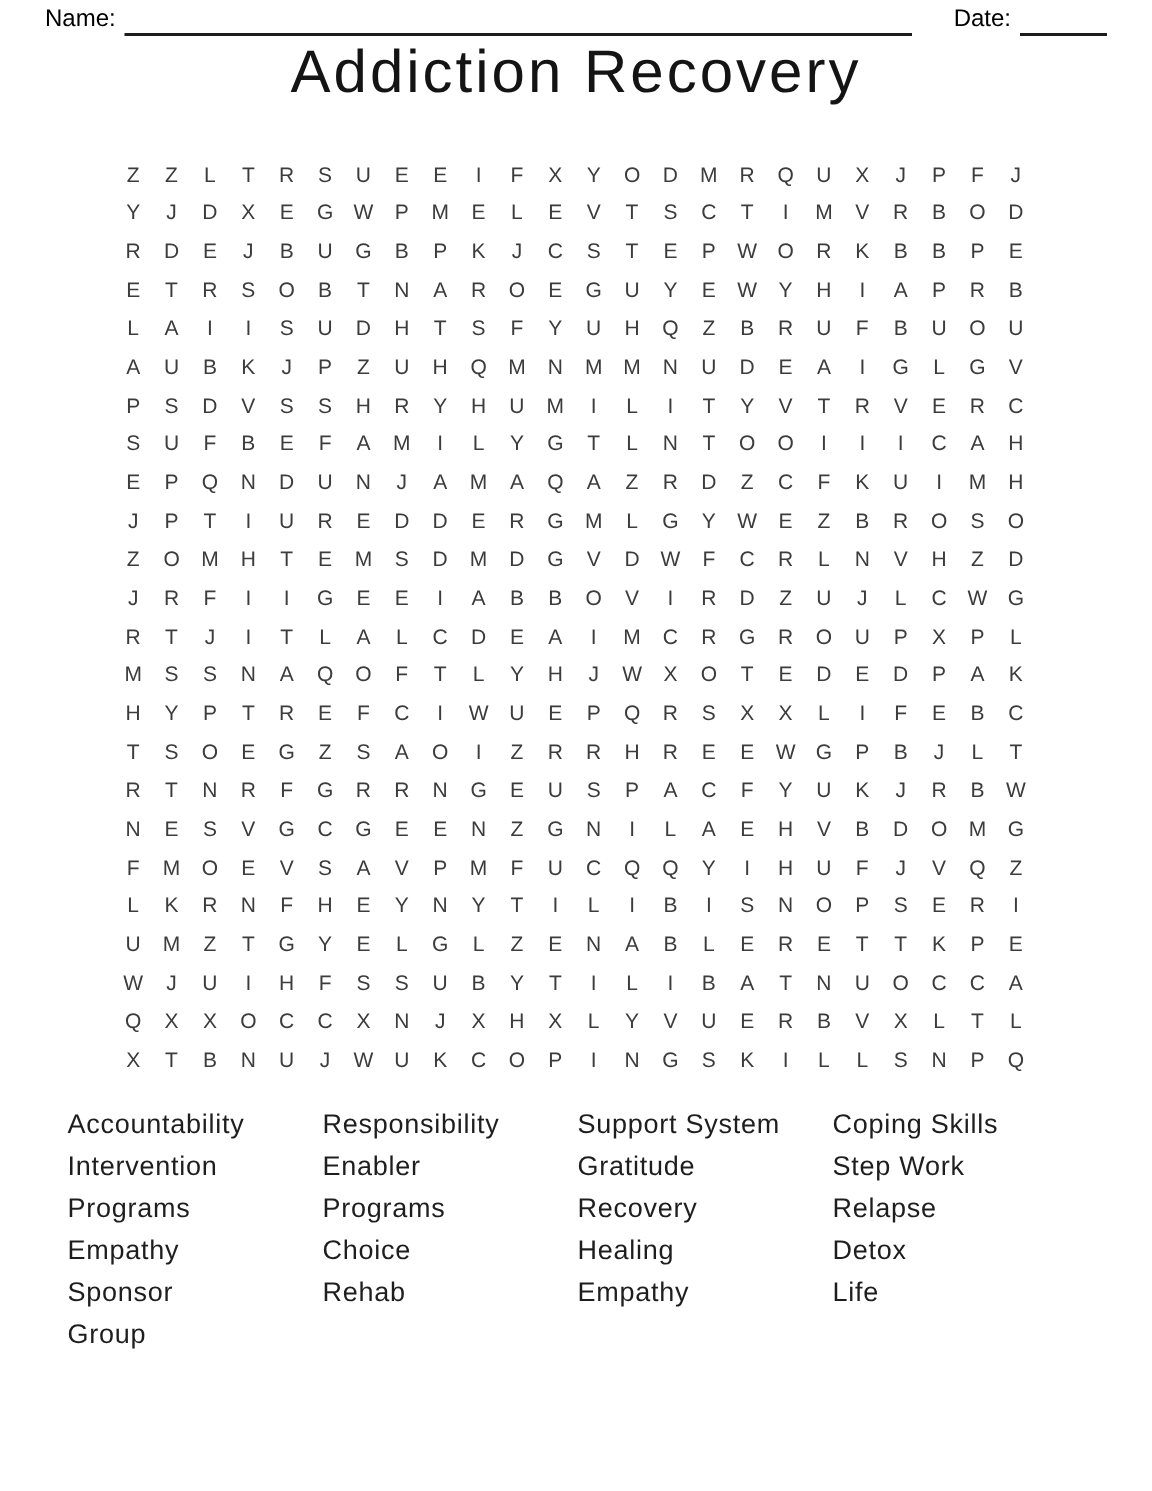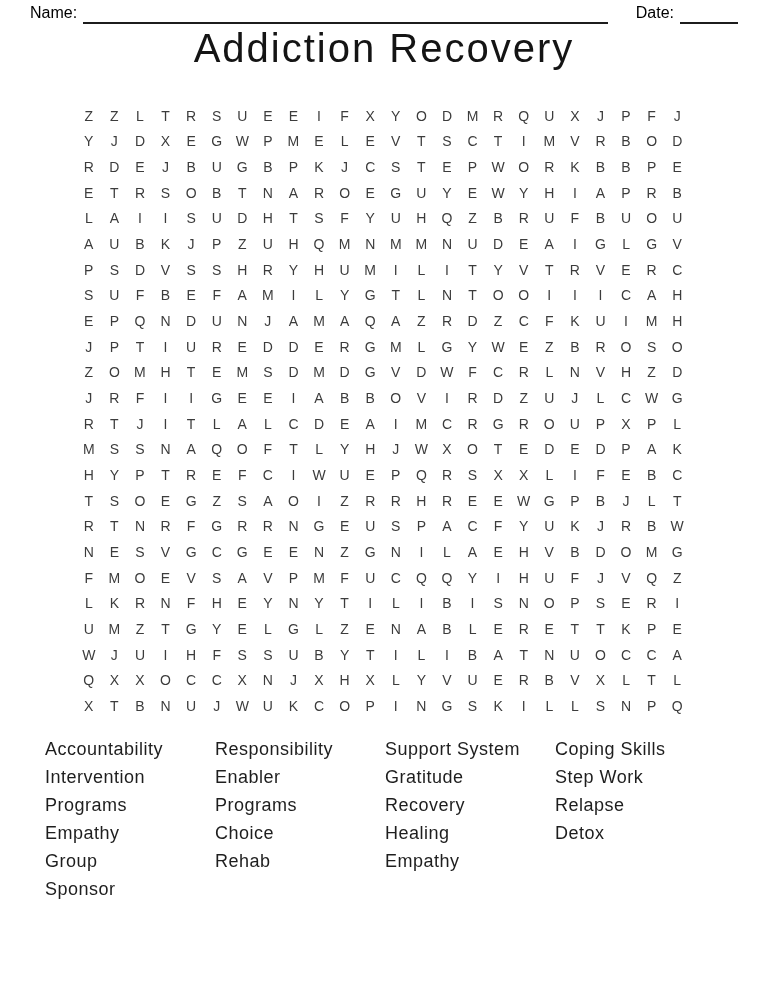--- a/index.html
+++ b/index.html
@@ -645,38 +645,39 @@
       <div class="cell">P</div>
       <div class="cell">Q</div>
     </div>
 
   <div class="words">
       <div class="word-col">
         <div class="word">Accountability</div>
         <div class="word">Intervention</div>
         <div class="word">Programs</div>
         <div class="word">Empathy</div>
+        <div class="word">Sponsor</div>
         <div class="word">Group</div>
-        <div class="word">Sponsor</div>
       </div>
       <div class="word-col">
         <div class="word">Responsibility</div>
         <div class="word">Enabler</div>
         <div class="word">Programs</div>
         <div class="word">Choice</div>
         <div class="word">Rehab</div>
       </div>
       <div class="word-col">
         <div class="word">Support System</div>
         <div class="word">Gratitude</div>
         <div class="word">Recovery</div>
         <div class="word">Healing</div>
         <div class="word">Empathy</div>
       </div>
       <div class="word-col">
         <div class="word">Coping Skills</div>
         <div class="word">Step Work</div>
         <div class="word">Relapse</div>
         <div class="word">Detox</div>
+        <div class="word">Life</div>
       </div>
     </div>
 
 </div>
 
 </body></html>

